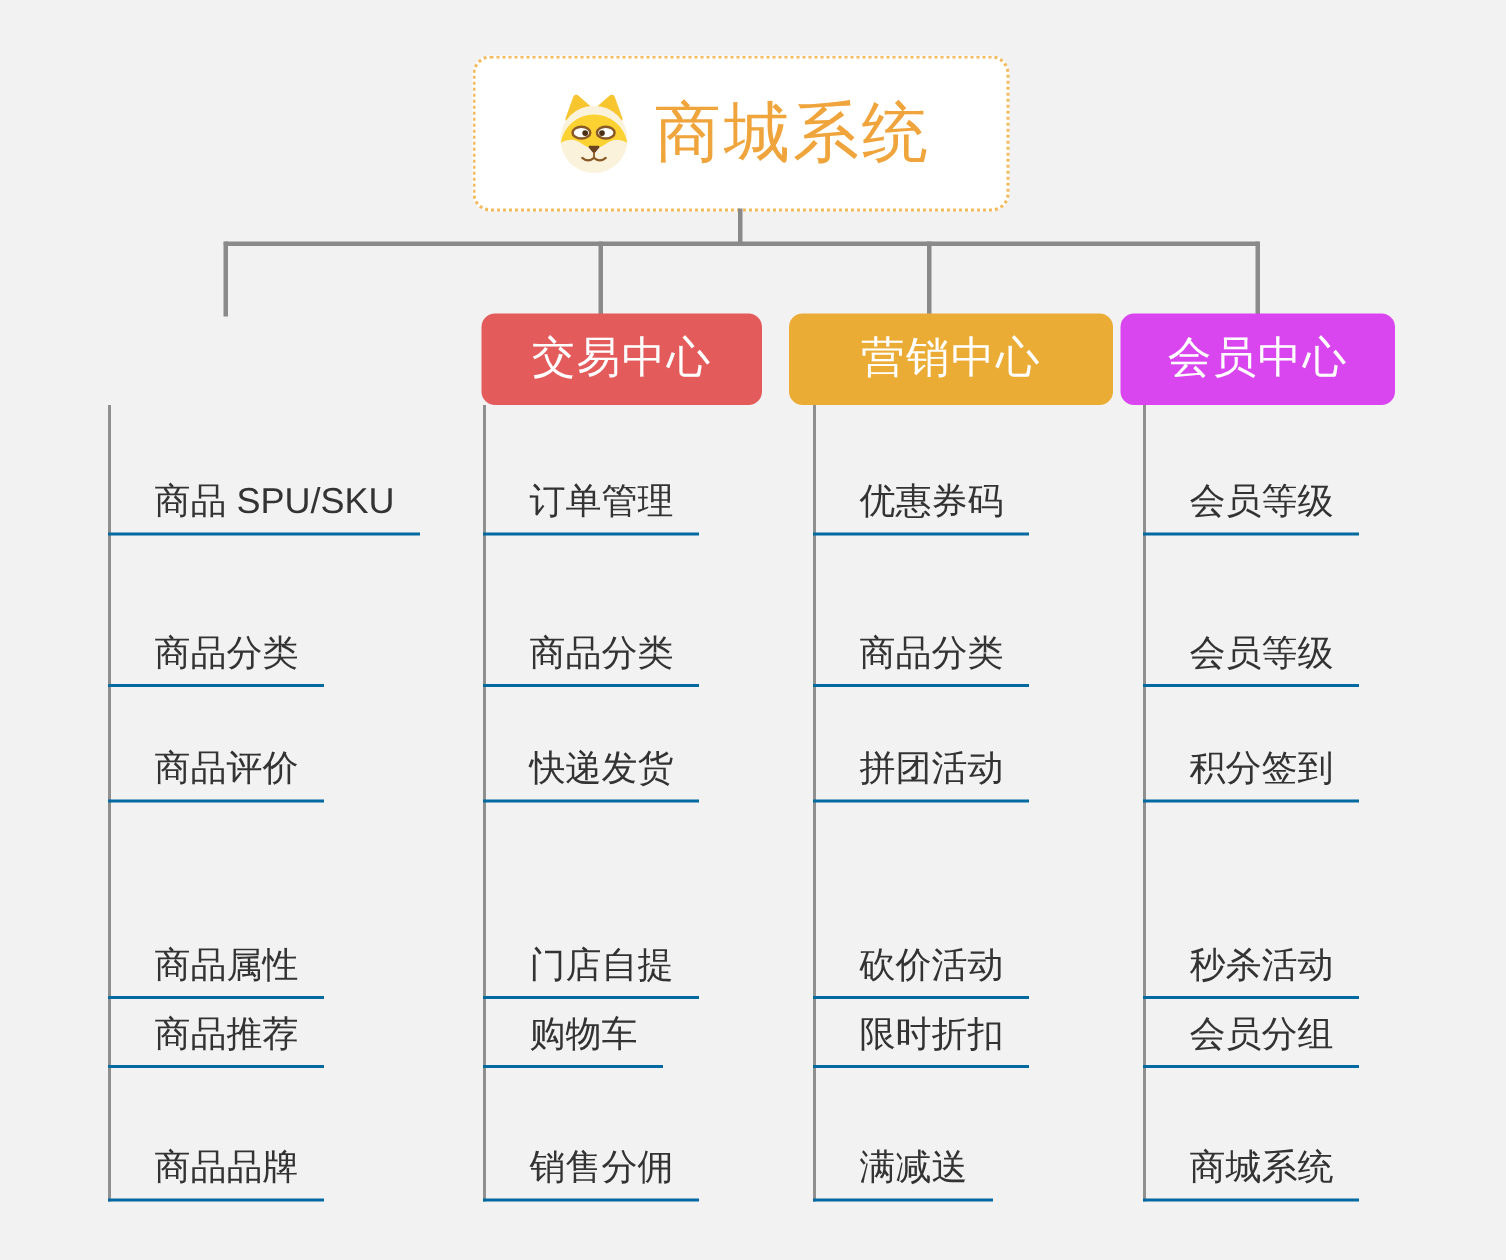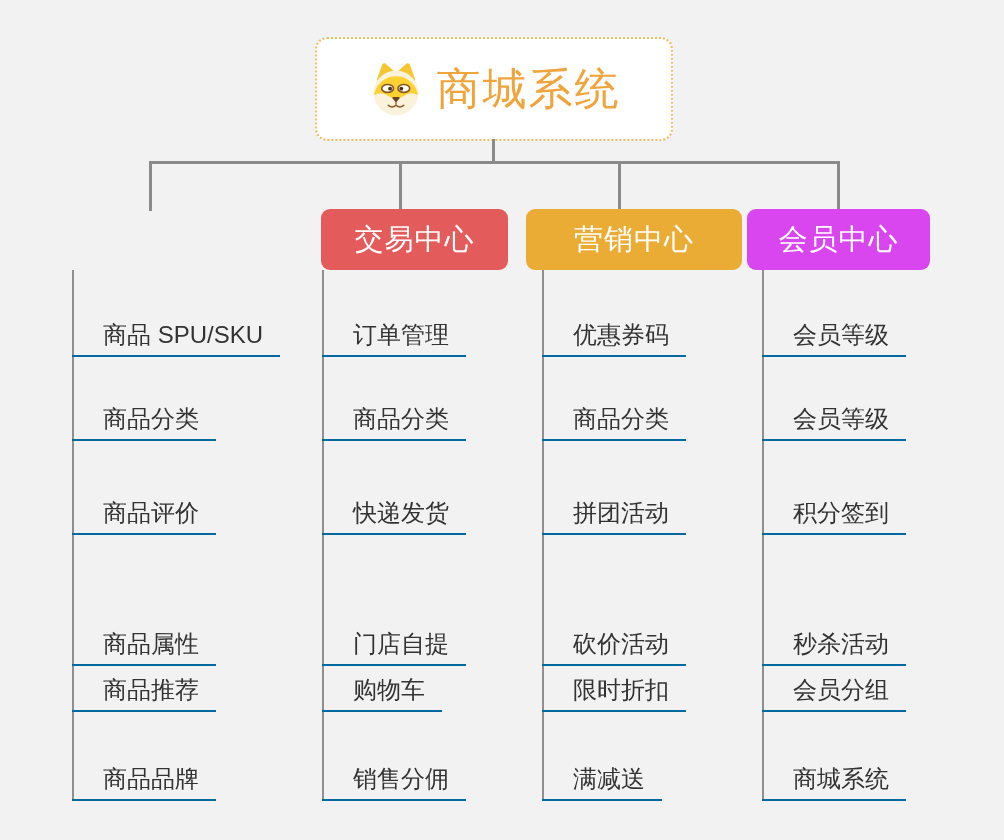--- a/index.html
+++ b/index.html
@@ -56,21 +56,21 @@
   .col-3 { left:542px; }
   .col-4 { left:762px; }
 
   .leaf {
     position:absolute; left:0; white-space:nowrap;
     font-size:24px; line-height:28px; color:#333333;
     padding:0 17px 6px 31px;
     border-bottom:2px solid #0369a1;
   }
   .leaf:nth-of-type(1) { top:51px; }
-  .leaf:nth-of-type(2) { top:135px; }
+  .leaf:nth-of-type(2) { top:152px; }
   .leaf:nth-of-type(3) { top:229px; }
   .leaf:nth-of-type(4) { top:317px;margin-top:43px; }
   .leaf:nth-of-type(5) { top:406px; }
   .leaf:nth-of-type(6) { top:495px; }
 </style>
 </head>
 <body>
 
 <div class="canvas">
 

